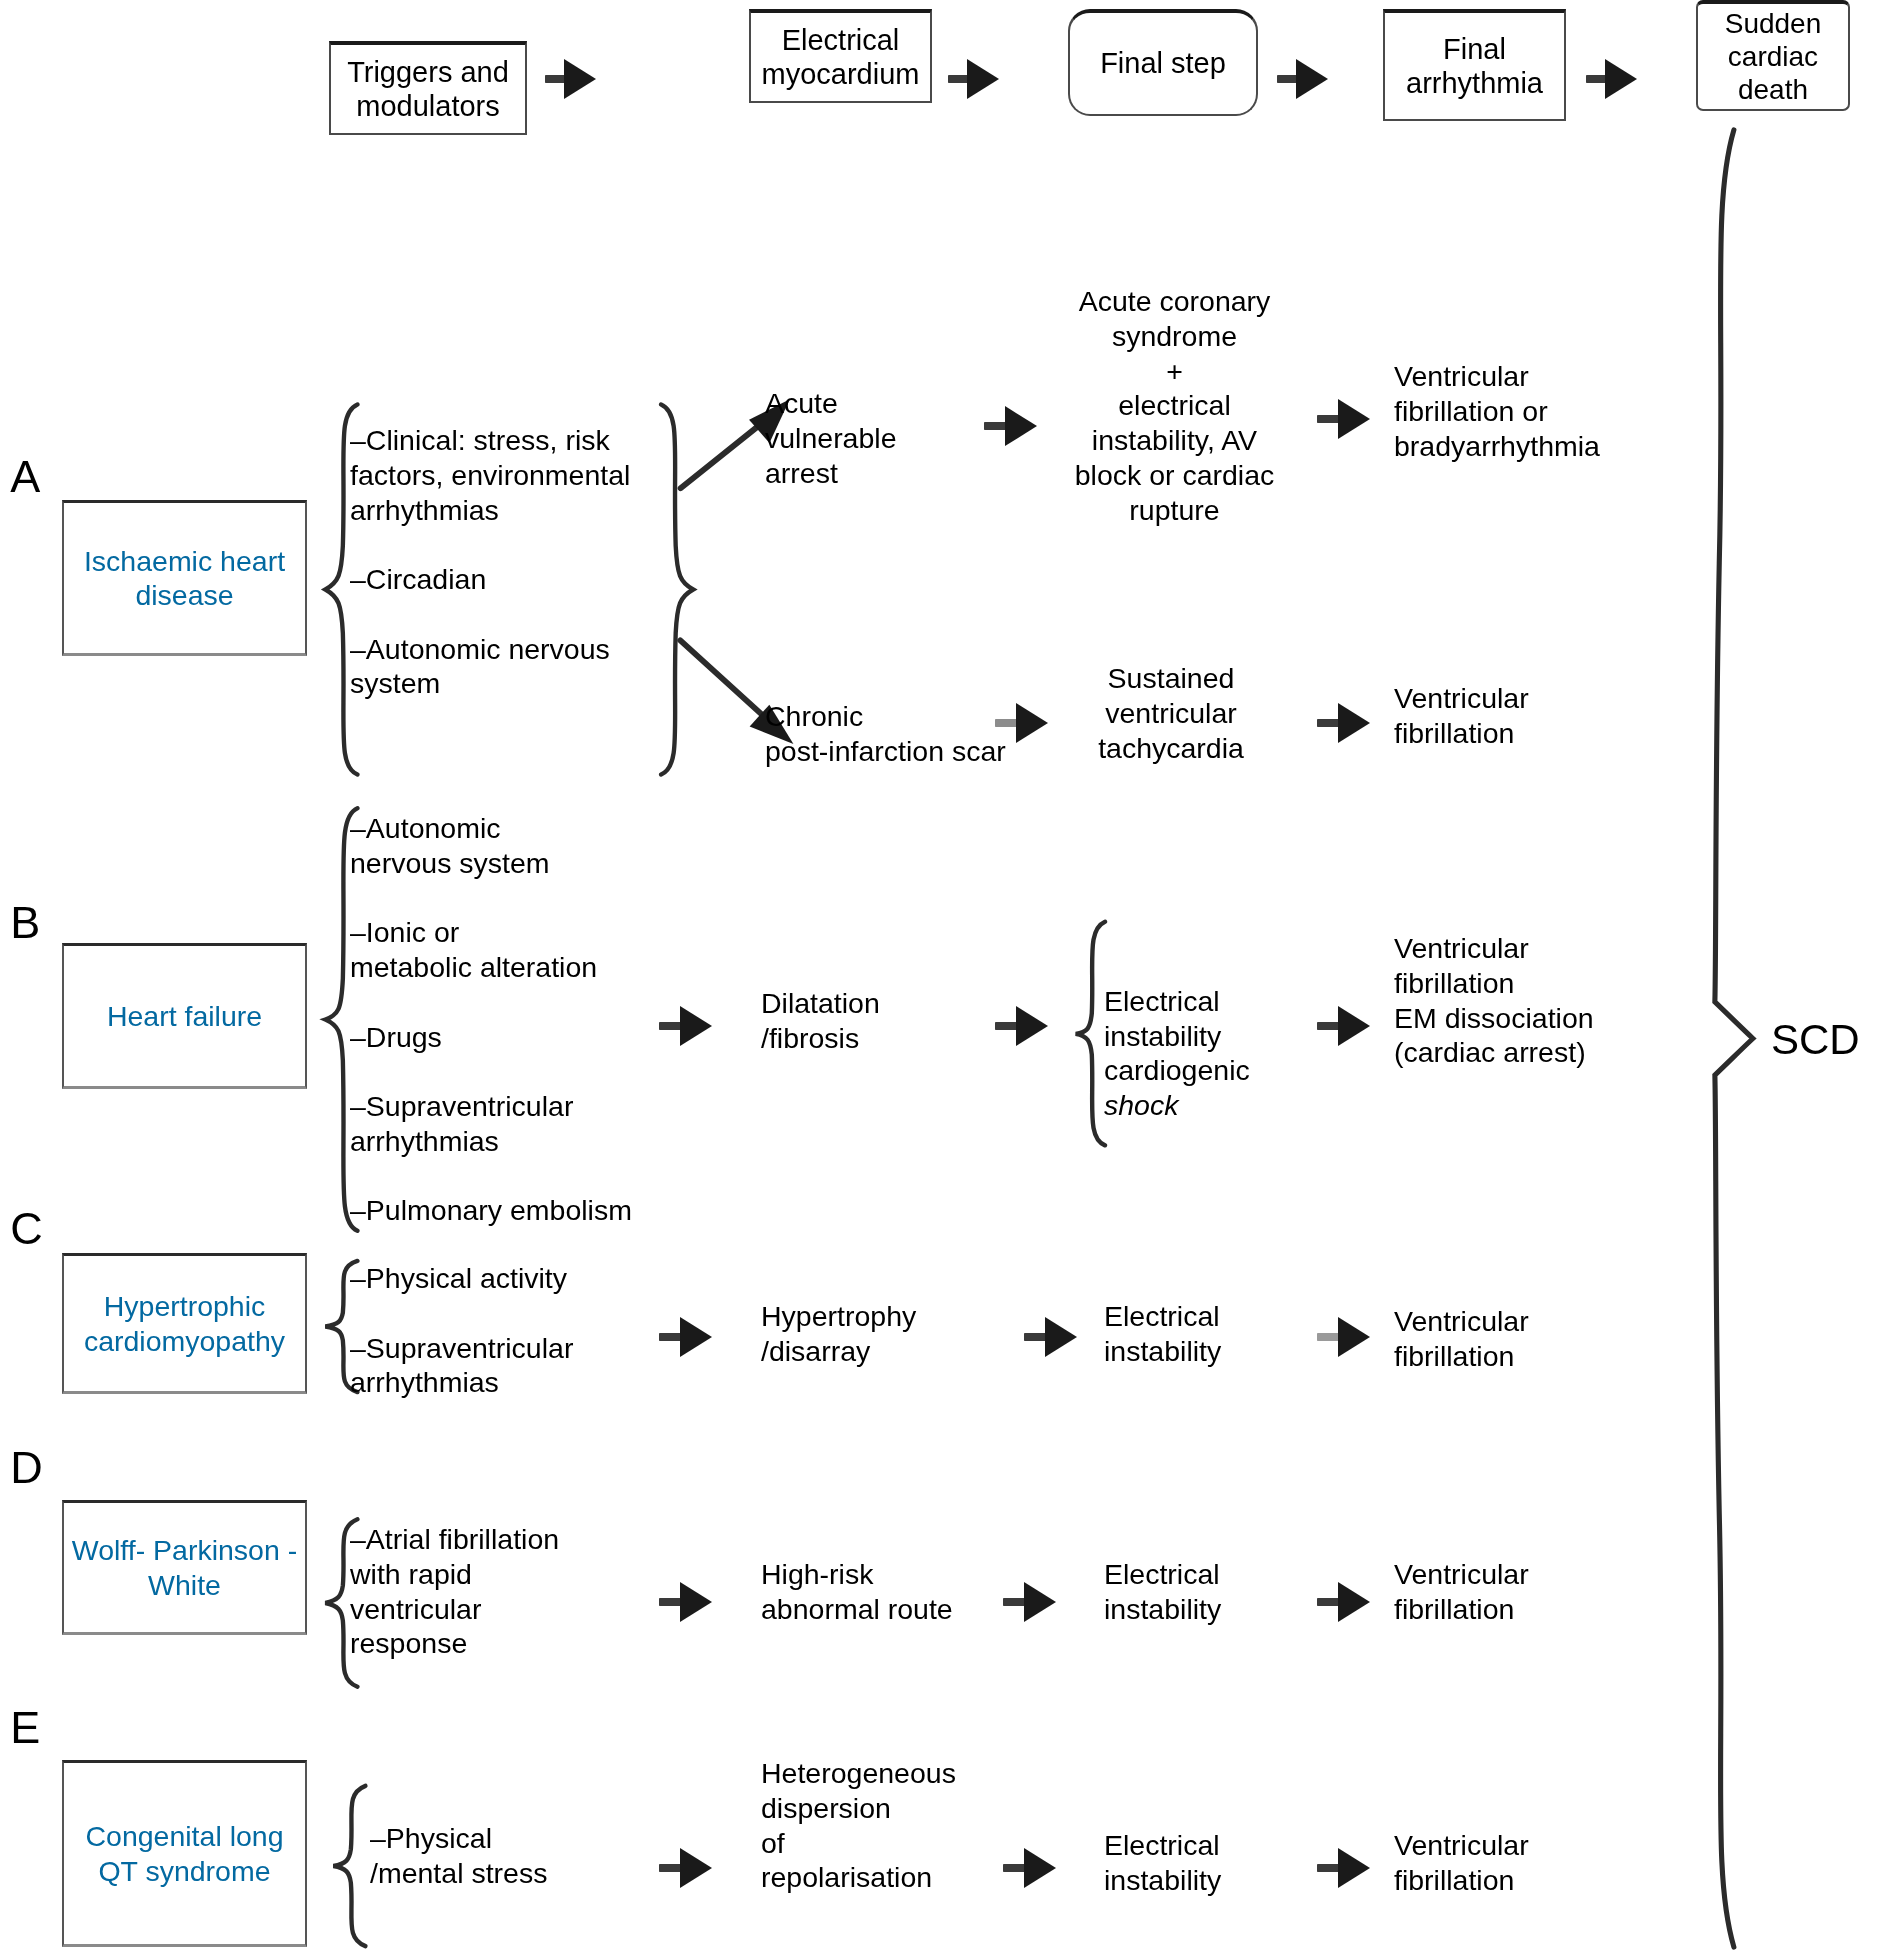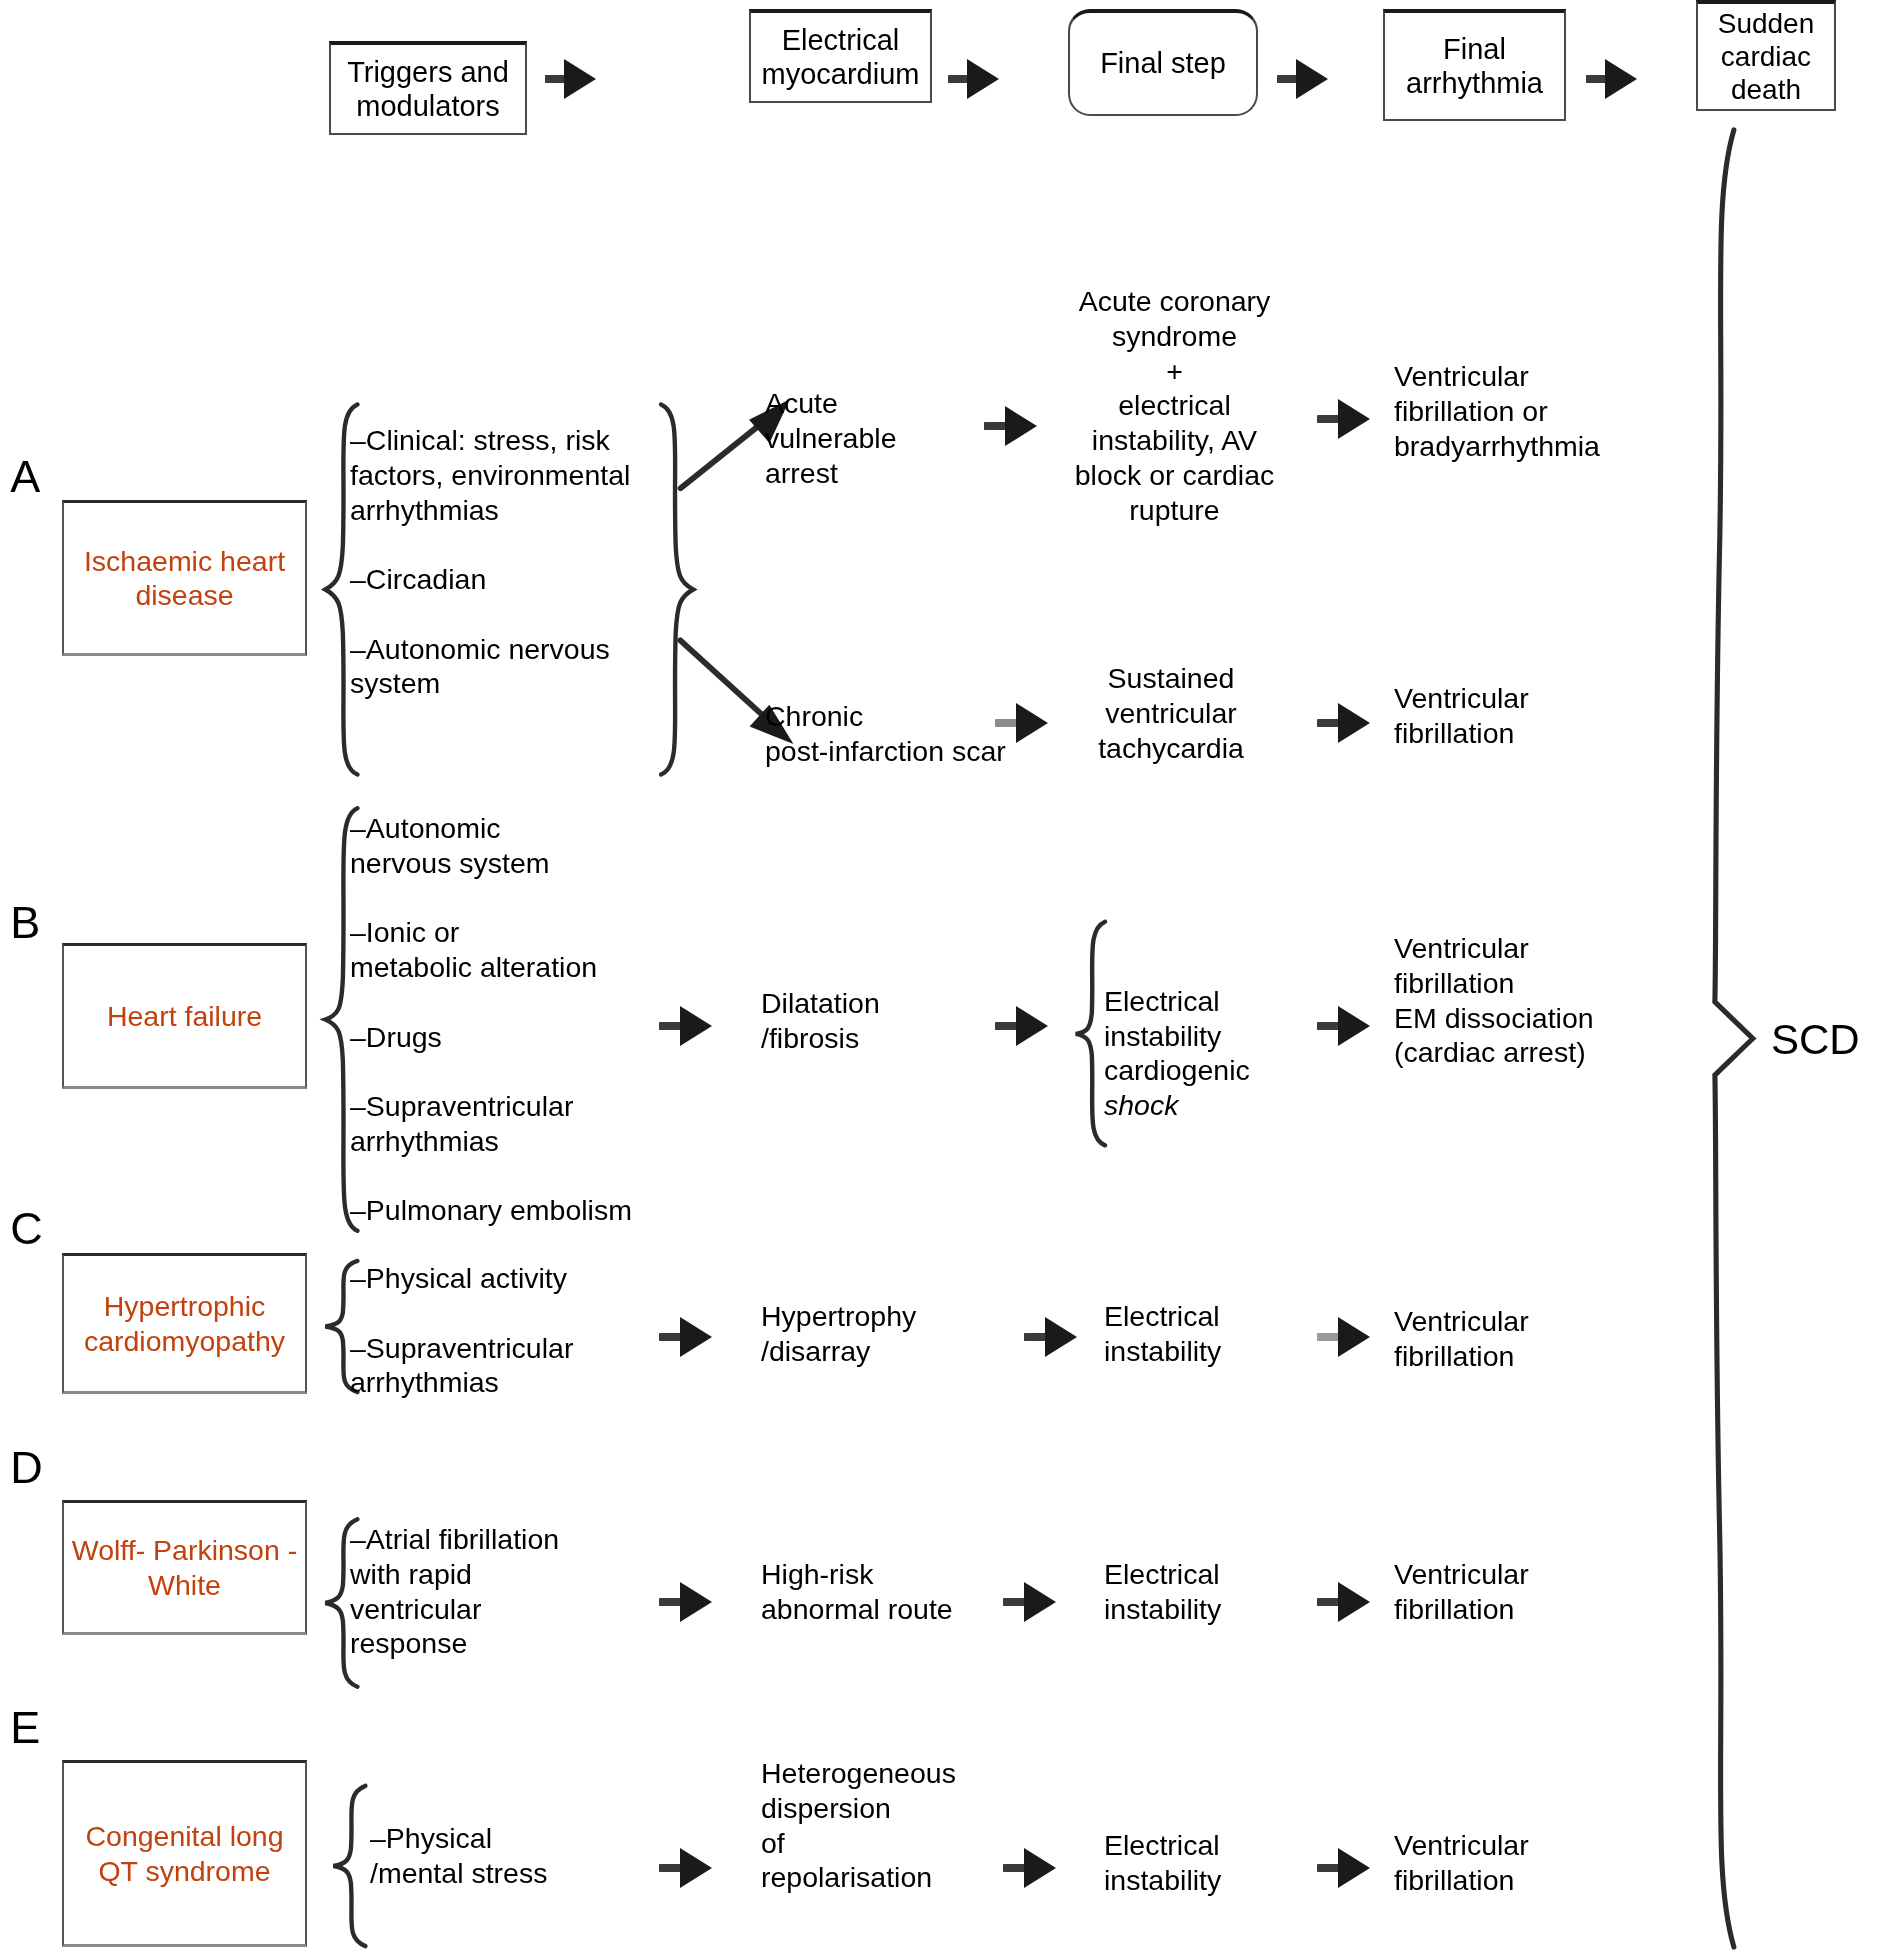--- a/index.html
+++ b/index.html
@@ -42,21 +42,21 @@
     border-top: 3.7px solid #2a2a2a;
     border-bottom: 3.7px solid #8a8a8a;
     background: #ffffff;
     box-sizing: border-box;
     display: flex;
     align-items: center;
     justify-content: center;
     text-align: center;
     font-size: 28.5px;
     line-height: 1.2;
-    color: #c2410c;
+    color: #0369a1;
   }
 
   
   .txt {
     position: absolute;
     font-size: 28.5px;
     line-height: 1.22;
     color: #000;
     white-space: pre-line;
   }
@@ -135,21 +135,21 @@
   </div>
 
   <div class="hbox" style="left:1383px; top:8.8px; width:183px; height:112px;">Final
 arrhythmia</div>
 
   <div class="arrow-r" style="left:1586px; top:59px; width:51px;">
     <div class="tail" style="width:22px;"></div>
       <div class="head" style="left:19px;"></div>
   </div>
 
-  <div class="hbox" style="left:1696px; top:0px; width:140px; height:111px; font-size:28px;">Sudden
+  <div class="hbox" style="left:1696px; top:0px; width:154px; height:111px; font-size:28px;border-radius:7px;">Sudden
 cardiac
 death</div>
 
   <svg class="svgl" style="left:1690px; top:124px;" width="139" height="1829" viewBox="0 0 190 2500">
     <path d="M 60 8
              C 30 110, 48 260, 40 600
              C 34 900, 36 1120, 34 1200
              C 60 1225, 70 1235, 86 1250
              C 70 1265, 60 1275, 34 1300
              C 36 1380, 34 1600, 40 1900

